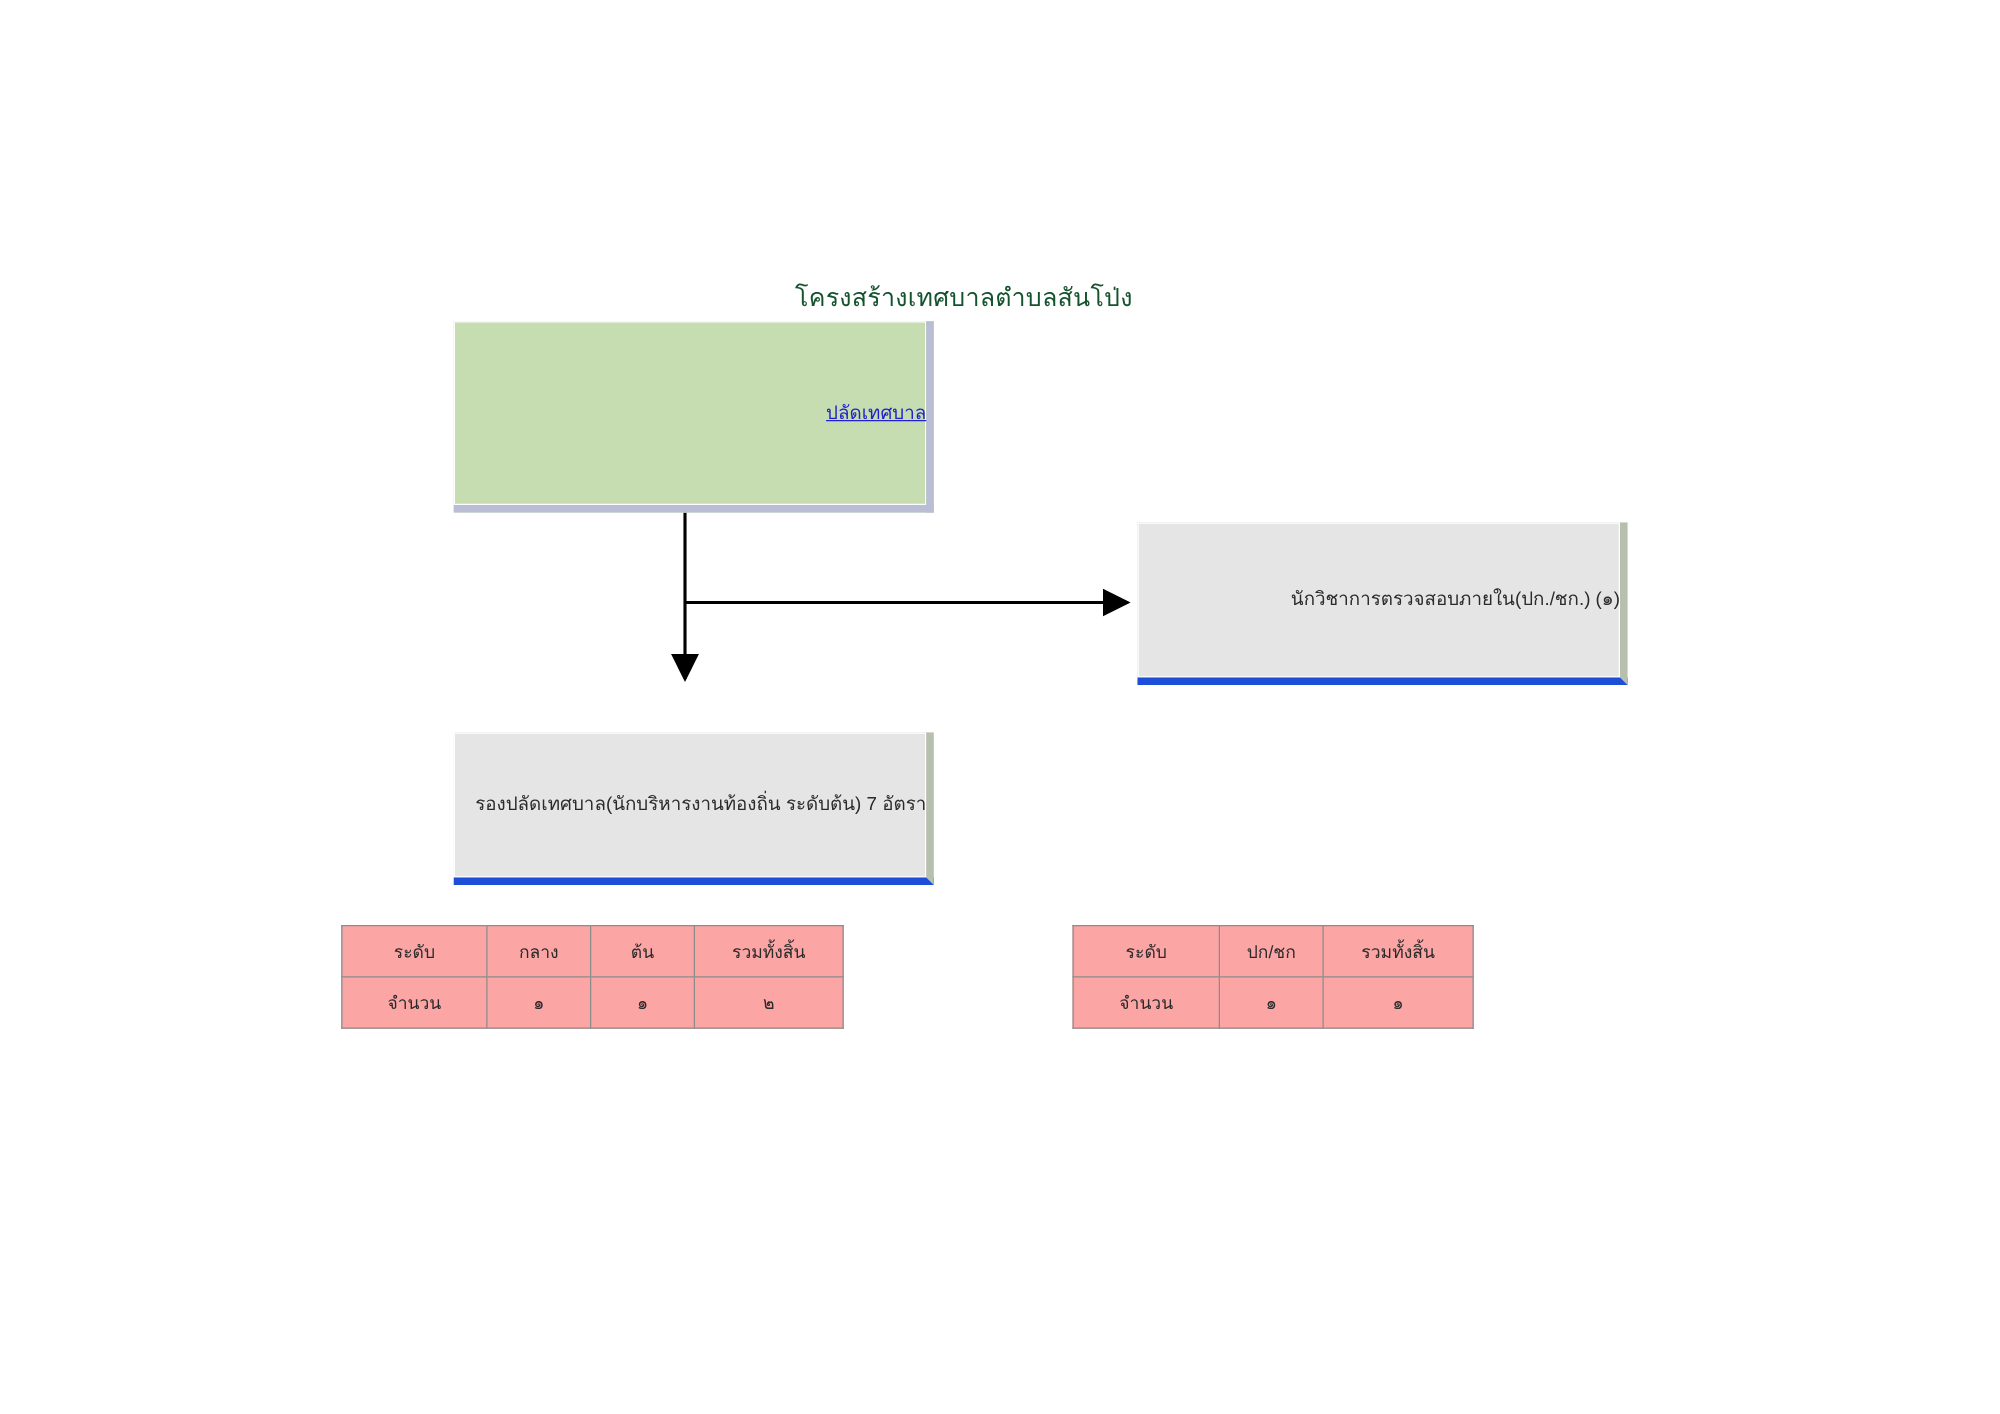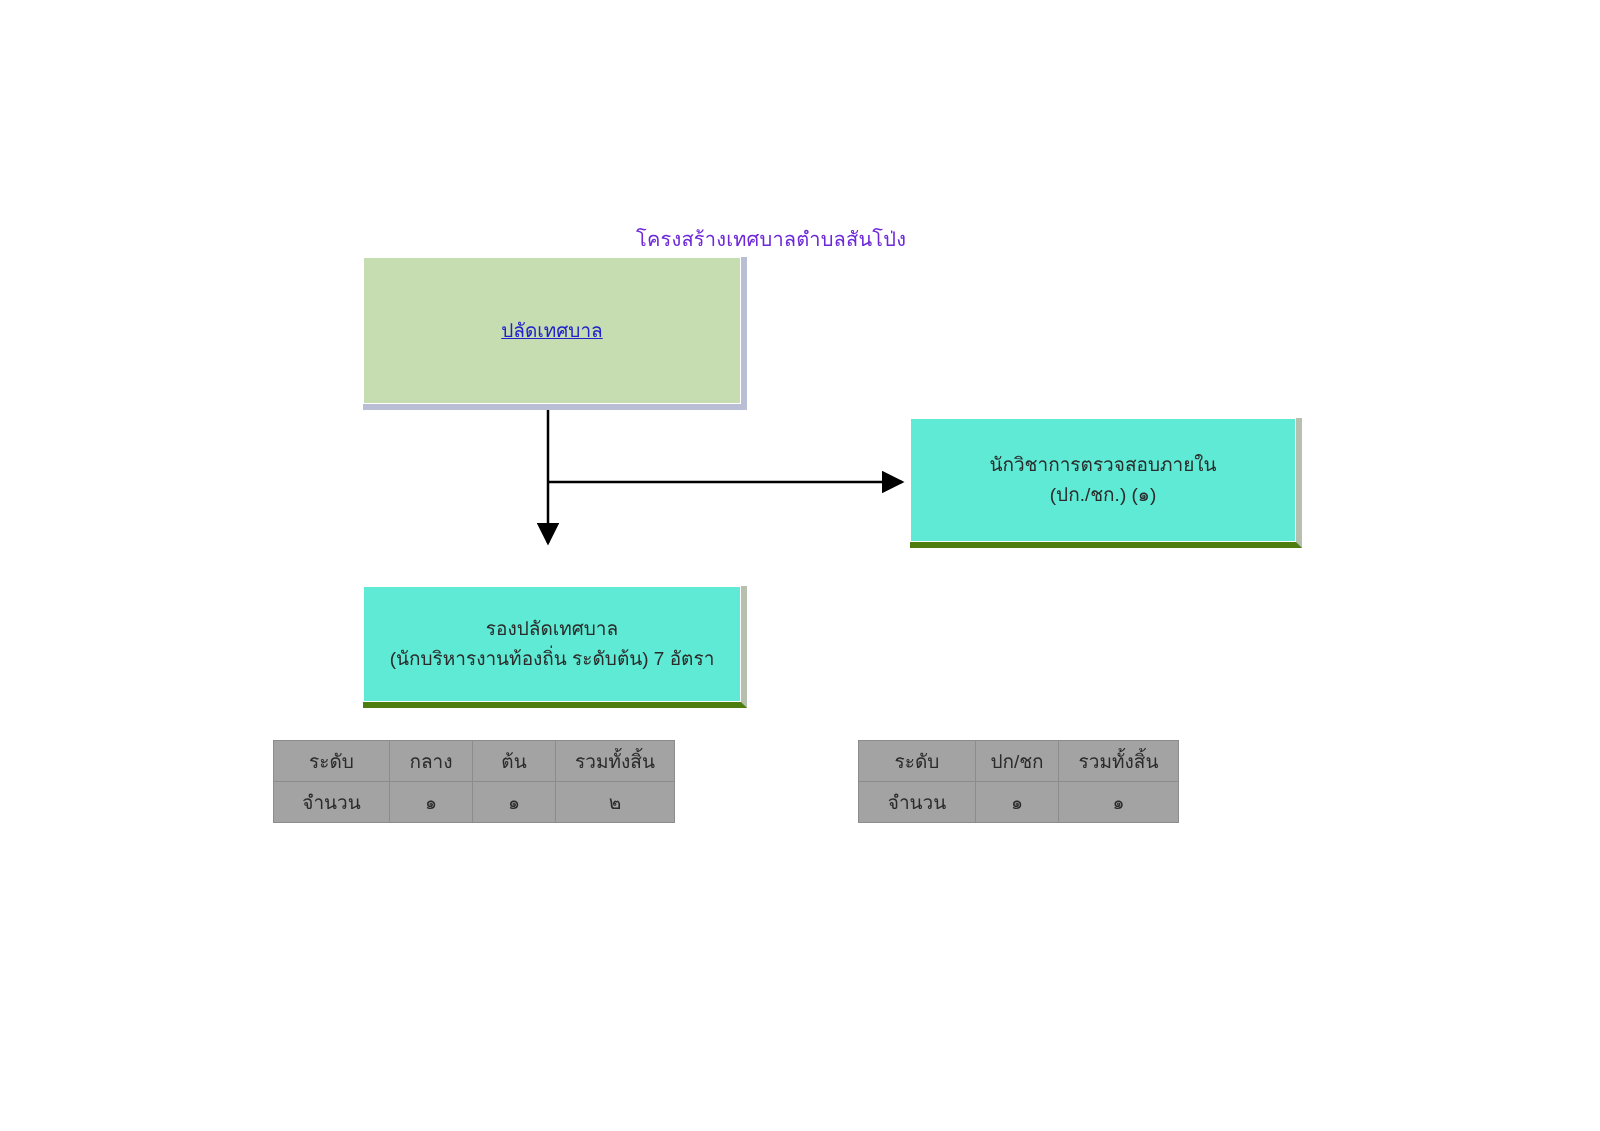--- a/index.html
+++ b/index.html
@@ -25,50 +25,50 @@
     height: 1131px;
   }
 
   
   .chart-title {
     position: absolute;
     left: 636px;
     top: 226px;
     font-size: 20px;
     line-height: 26px;
-    color: #6d28d9;
+    color: #14532d;
     white-space: nowrap;
     letter-spacing: 0.2px;
   }
 
   
   .node {
     position: absolute;
     box-sizing: border-box;
     display: flex;
-    flex-direction: column;
+    flex-direction: row;
     align-items: center;
-    justify-content: center;
+    justify-content: flex-end;
     text-align: center;
-    font-size: 19px;
+    font-size: 15px;
     line-height: 30px;
     color: #2b2b2b;
   }
 
   .node-green {
     background: #c5ddb0;
     border-right: 6px solid #b9bed4;
     border-bottom: 6px solid #b9bed4;
     box-shadow: inset 0 0 0 1px #ffffff;
   }
 
   .node-pink {
-    background: #5eead4;
+    background: #e5e5e5;
     border-right: 6px solid #b7bfae;
-    border-bottom: 6px solid #4d7c0f;
+    border-bottom: 6px solid #1d4ed8;
     box-shadow: inset 0 0 0 1px #ffffff;
   }
 
   .node-line {
     display: block;
     white-space: nowrap;
   }
 
   .node-link {
     color: #2222cc;
@@ -102,23 +102,23 @@
     top: 0;
     width: 1600px;
     height: 1131px;
     pointer-events: none;
   }
 
   
   .legend-table {
     position: absolute;
     border-collapse: collapse;
-    font-size: 19px;
+    font-size: 14px;
     color: #2b2b2b;
-    background: #a3a3a3;
+    background: #fca5a5;
   }
   .legend-table td {
     border: 1px solid #8c8c8c;
     text-align: center;
     vertical-align: middle;
     padding: 0;
     height: 40px;
     font-weight: normal;
     white-space: nowrap;
   }

